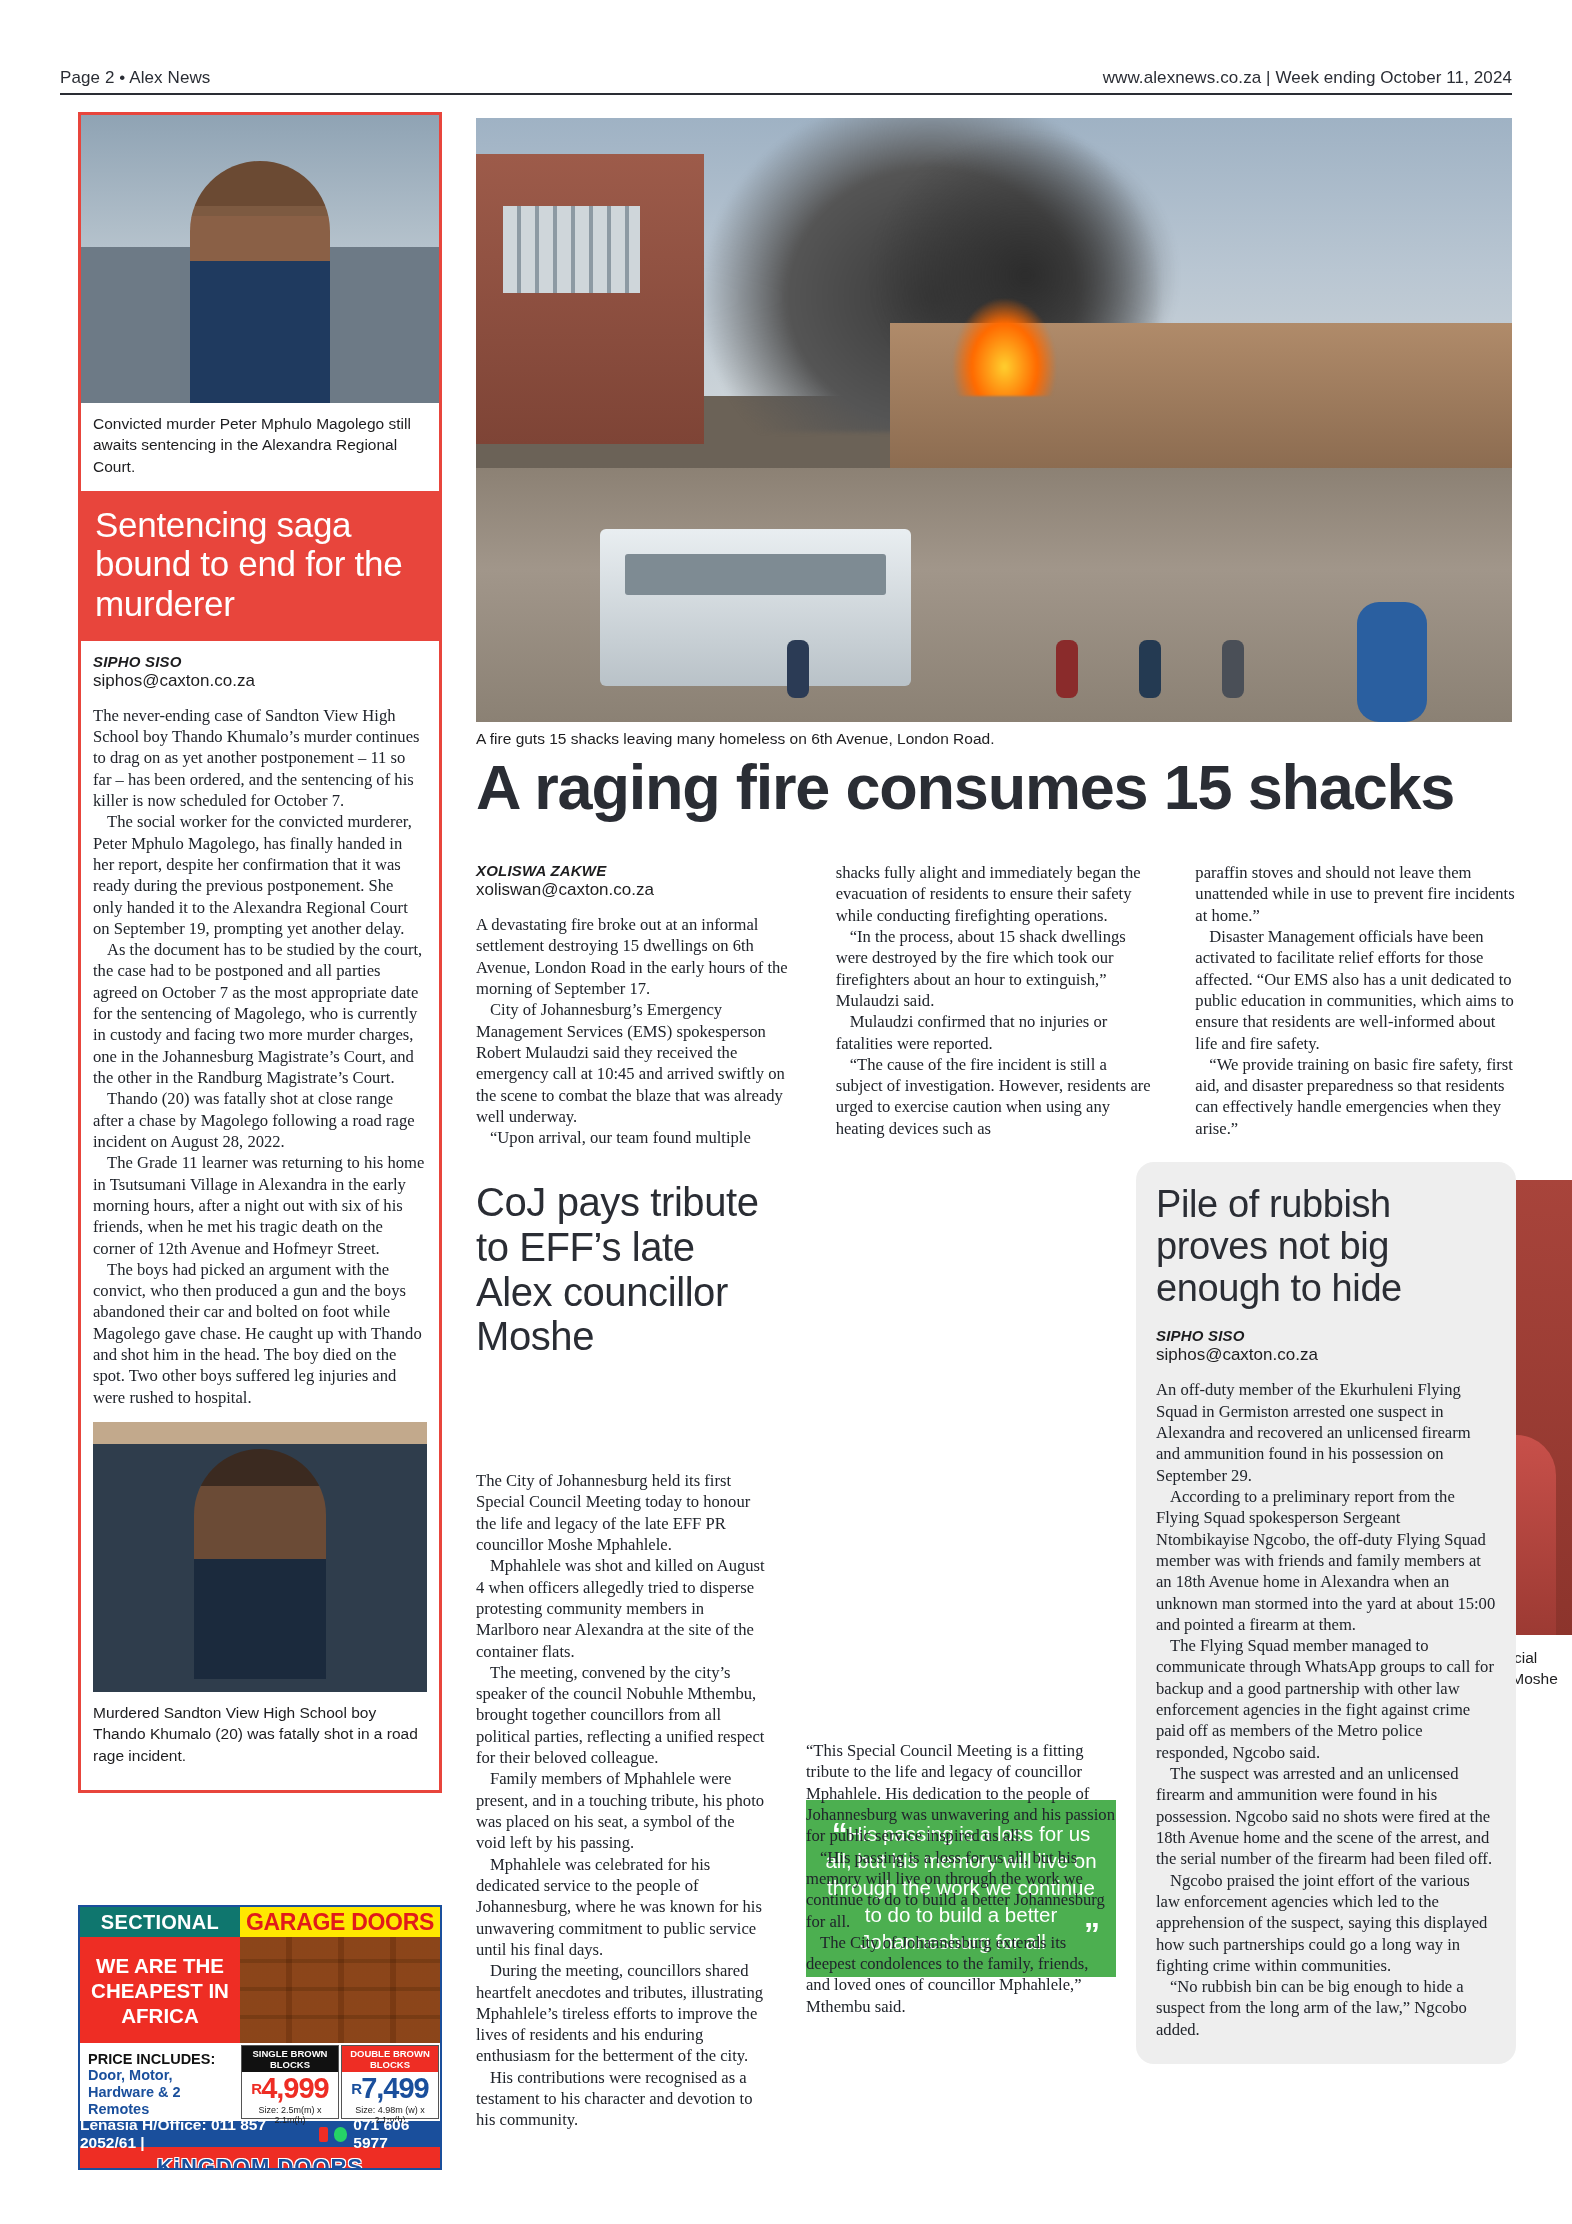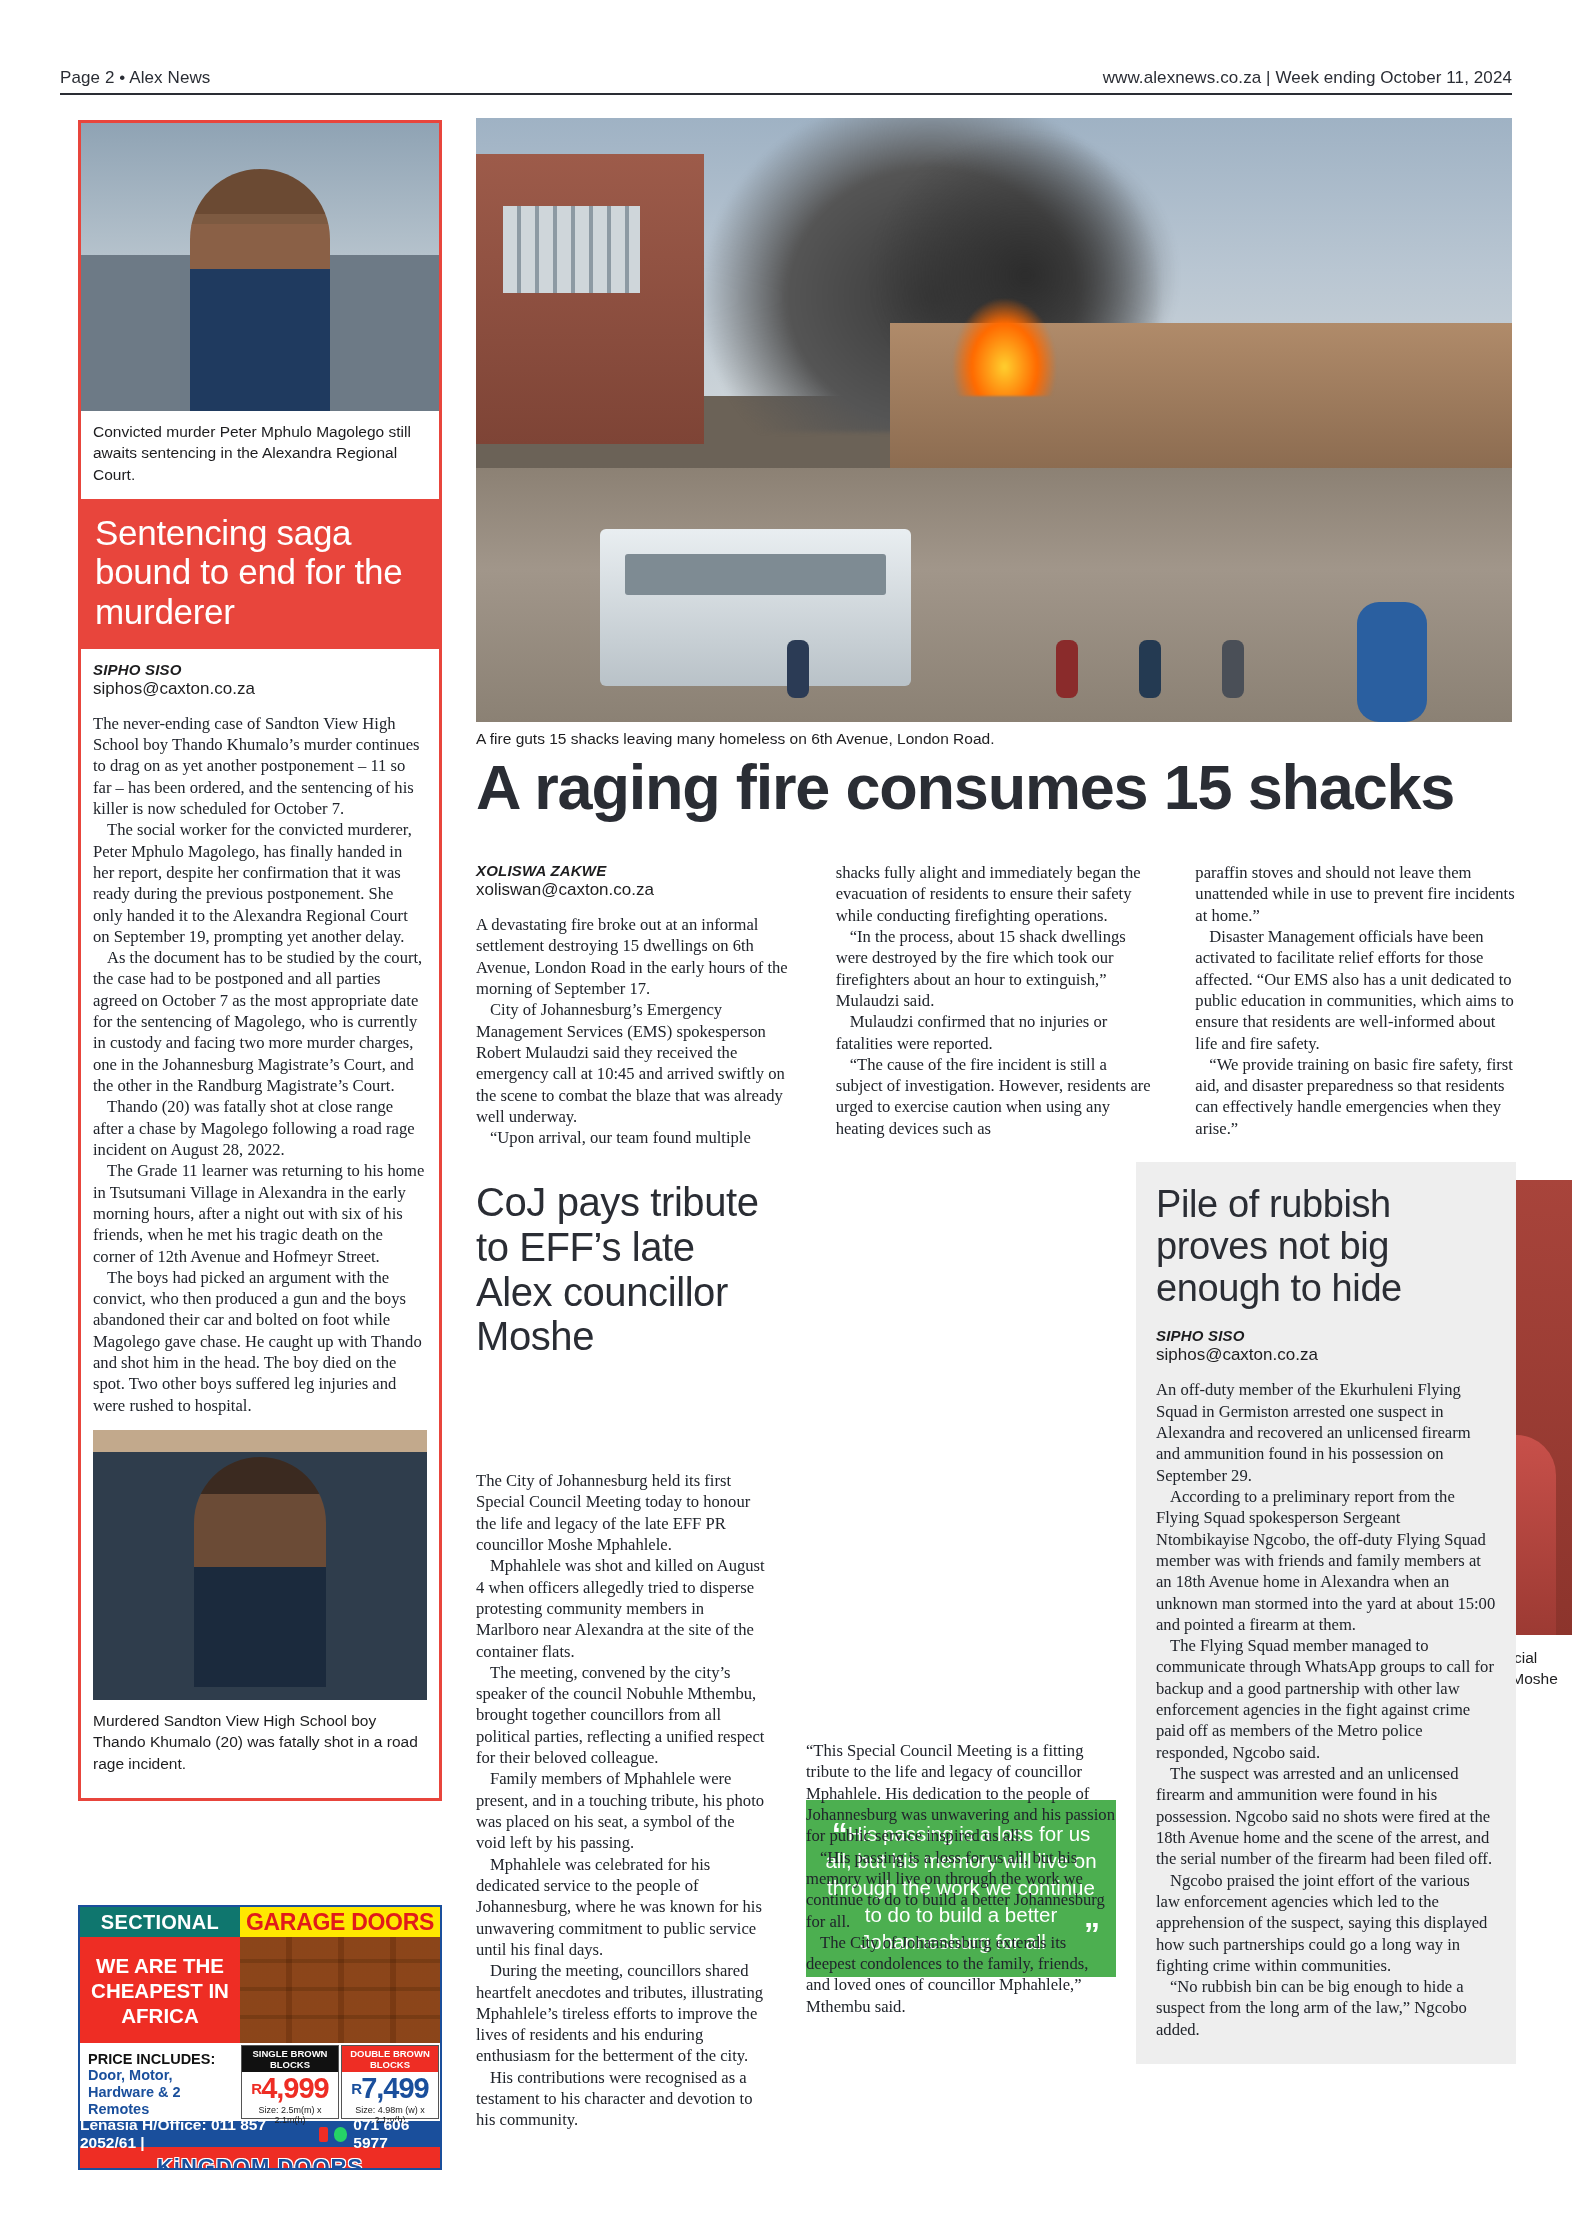--- a/index.html
+++ b/index.html
@@ -24,21 +24,21 @@
     border-bottom:2px solid #2a2d34;
     font-family:"Liberation Sans", sans-serif;
     font-size:17px;color:#2a2d34;
     padding-bottom:5px;
     gap:14px;
   }
   .masthead .left{letter-spacing:.1px;}
   .masthead .right{letter-spacing:.1px;}
 
   
-  .left-rail{position:absolute;left:78px;top:120px;width:370px;}
+  .left-rail{position:absolute;left:78px;top:112px;width:370px;}
   .red-box{
     border:3px solid #e8453c;
     background:#fff;
     width:364px;
     box-sizing:border-box;
   }
   .photo{
     background:#9aa3ad;
     background-image:
       linear-gradient(160deg, rgba(255,255,255,.25) 0%, rgba(0,0,0,.2) 100%),
@@ -180,21 +180,21 @@
     font-size:20.5px;line-height:1.32;text-align:center;
     padding:20px 16px 22px 16px;box-sizing:border-box;
     position:absolute;
   }
   .pull .qm{font-size:32px;line-height:0;vertical-align:-4px;font-weight:bold;}
   .pull .qm.close{float:right;margin-top:6px;}
 
   .rubbish{
     position:absolute;left:1136px;top:1162px;width:380px;height:902px;
     background:#eeeeee;
-    padding:22px 20px 20px 20px;box-sizing:border-box;
+    padding:22px 20px 20px 20px;box-sizing:border-box;border-radius:18px;
   }
   .rubbish-head{
     font-family:"Liberation Sans Narrow","Liberation Sans", sans-serif;
     font-size:38px;line-height:1.1;color:#2a2d34;letter-spacing:-.4px;
     margin-bottom:18px;
   }
 
   
   .ad{
     position:absolute;left:78px;top:1905px;width:364px;height:265px;

